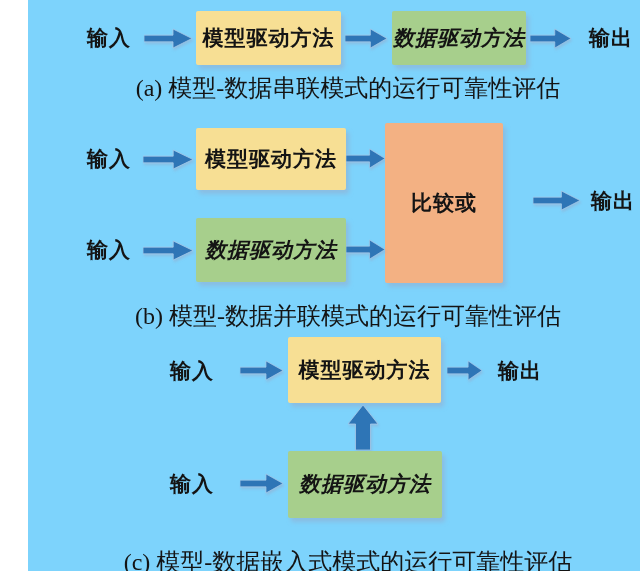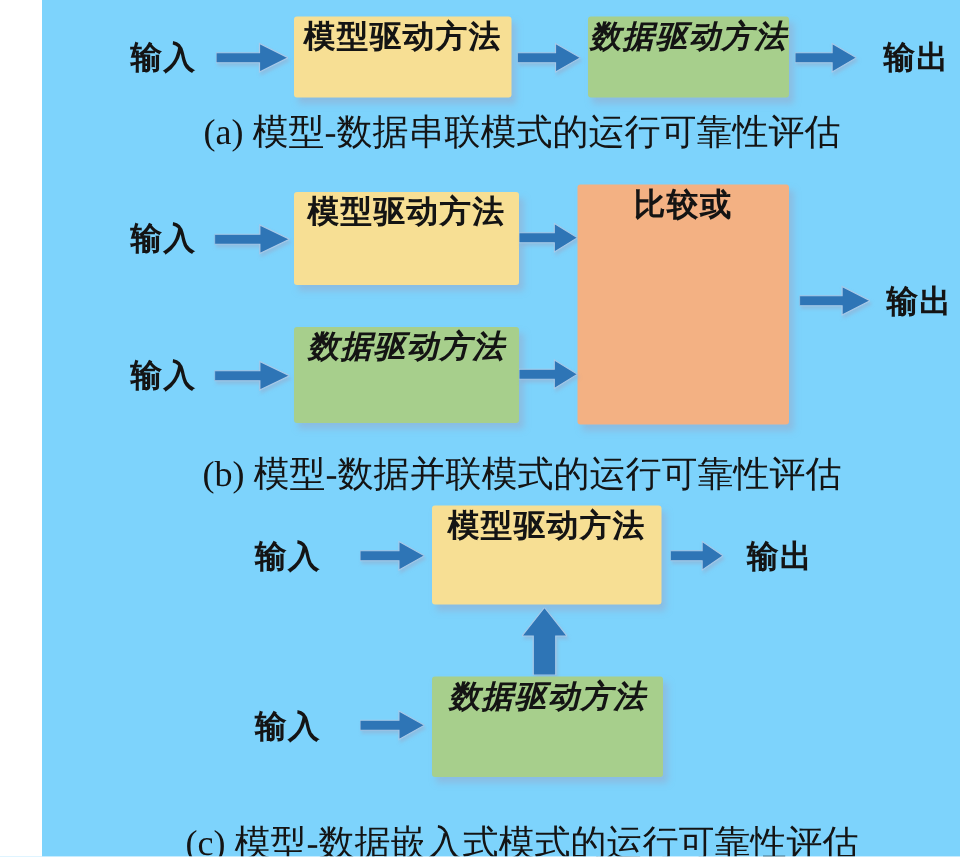--- a/index.html
+++ b/index.html
@@ -15,20 +15,21 @@
     overflow: hidden;
     font-family: "Liberation Sans", sans-serif;
     color: var(--text-black, #111);
     margin-left: 28px;
   }
 
   
   .node {
     position: absolute;
     display: flex;
+    align-items: center;
     justify-content: center;
     font-weight: bold;
     font-size: 21px;
     letter-spacing: 1px;
     color: var(--text-black, #111);
     box-shadow: 3px 4px 4px rgba(150, 172, 205, 0.55);
     border-radius: 2px;
     text-align: center;
     line-height: 1.35;
   }
@@ -125,21 +126,21 @@
     <div class="node yellow" style="left:168px; top:128px; width:150px; height:62px;">
       <span>模型驱动方法</span>
     </div>
 
     <div class="arrow" style="left:318px; top:148px; width:39px; height:21px;">
       <svg viewBox="0 0 48 22" preserveAspectRatio="none">
           <polygon points="0,7.5 29,7.5 29,1 48,11 29,21 29,14.5 0,14.5"></polygon>
         </svg>
     </div>
 
-    <div class="node orange" style="left:357px; top:123px; width:141px; height:160px;">
+    <div class="node orange" style="left:357px; top:123px; width:118px; height:160px;">
       <div>
         <div>比较或</div>
       </div>
     </div>
 
     <div class="term" style="left:58px; top:239px; width:46px;">输入</div>
 
     <div class="arrow" style="left:115px; top:240px; width:50px; height:21px;">
       <svg viewBox="0 0 48 22" preserveAspectRatio="none">
           <polygon points="0,7.5 29,7.5 29,1 48,11 29,21 29,14.5 0,14.5"></polygon>

